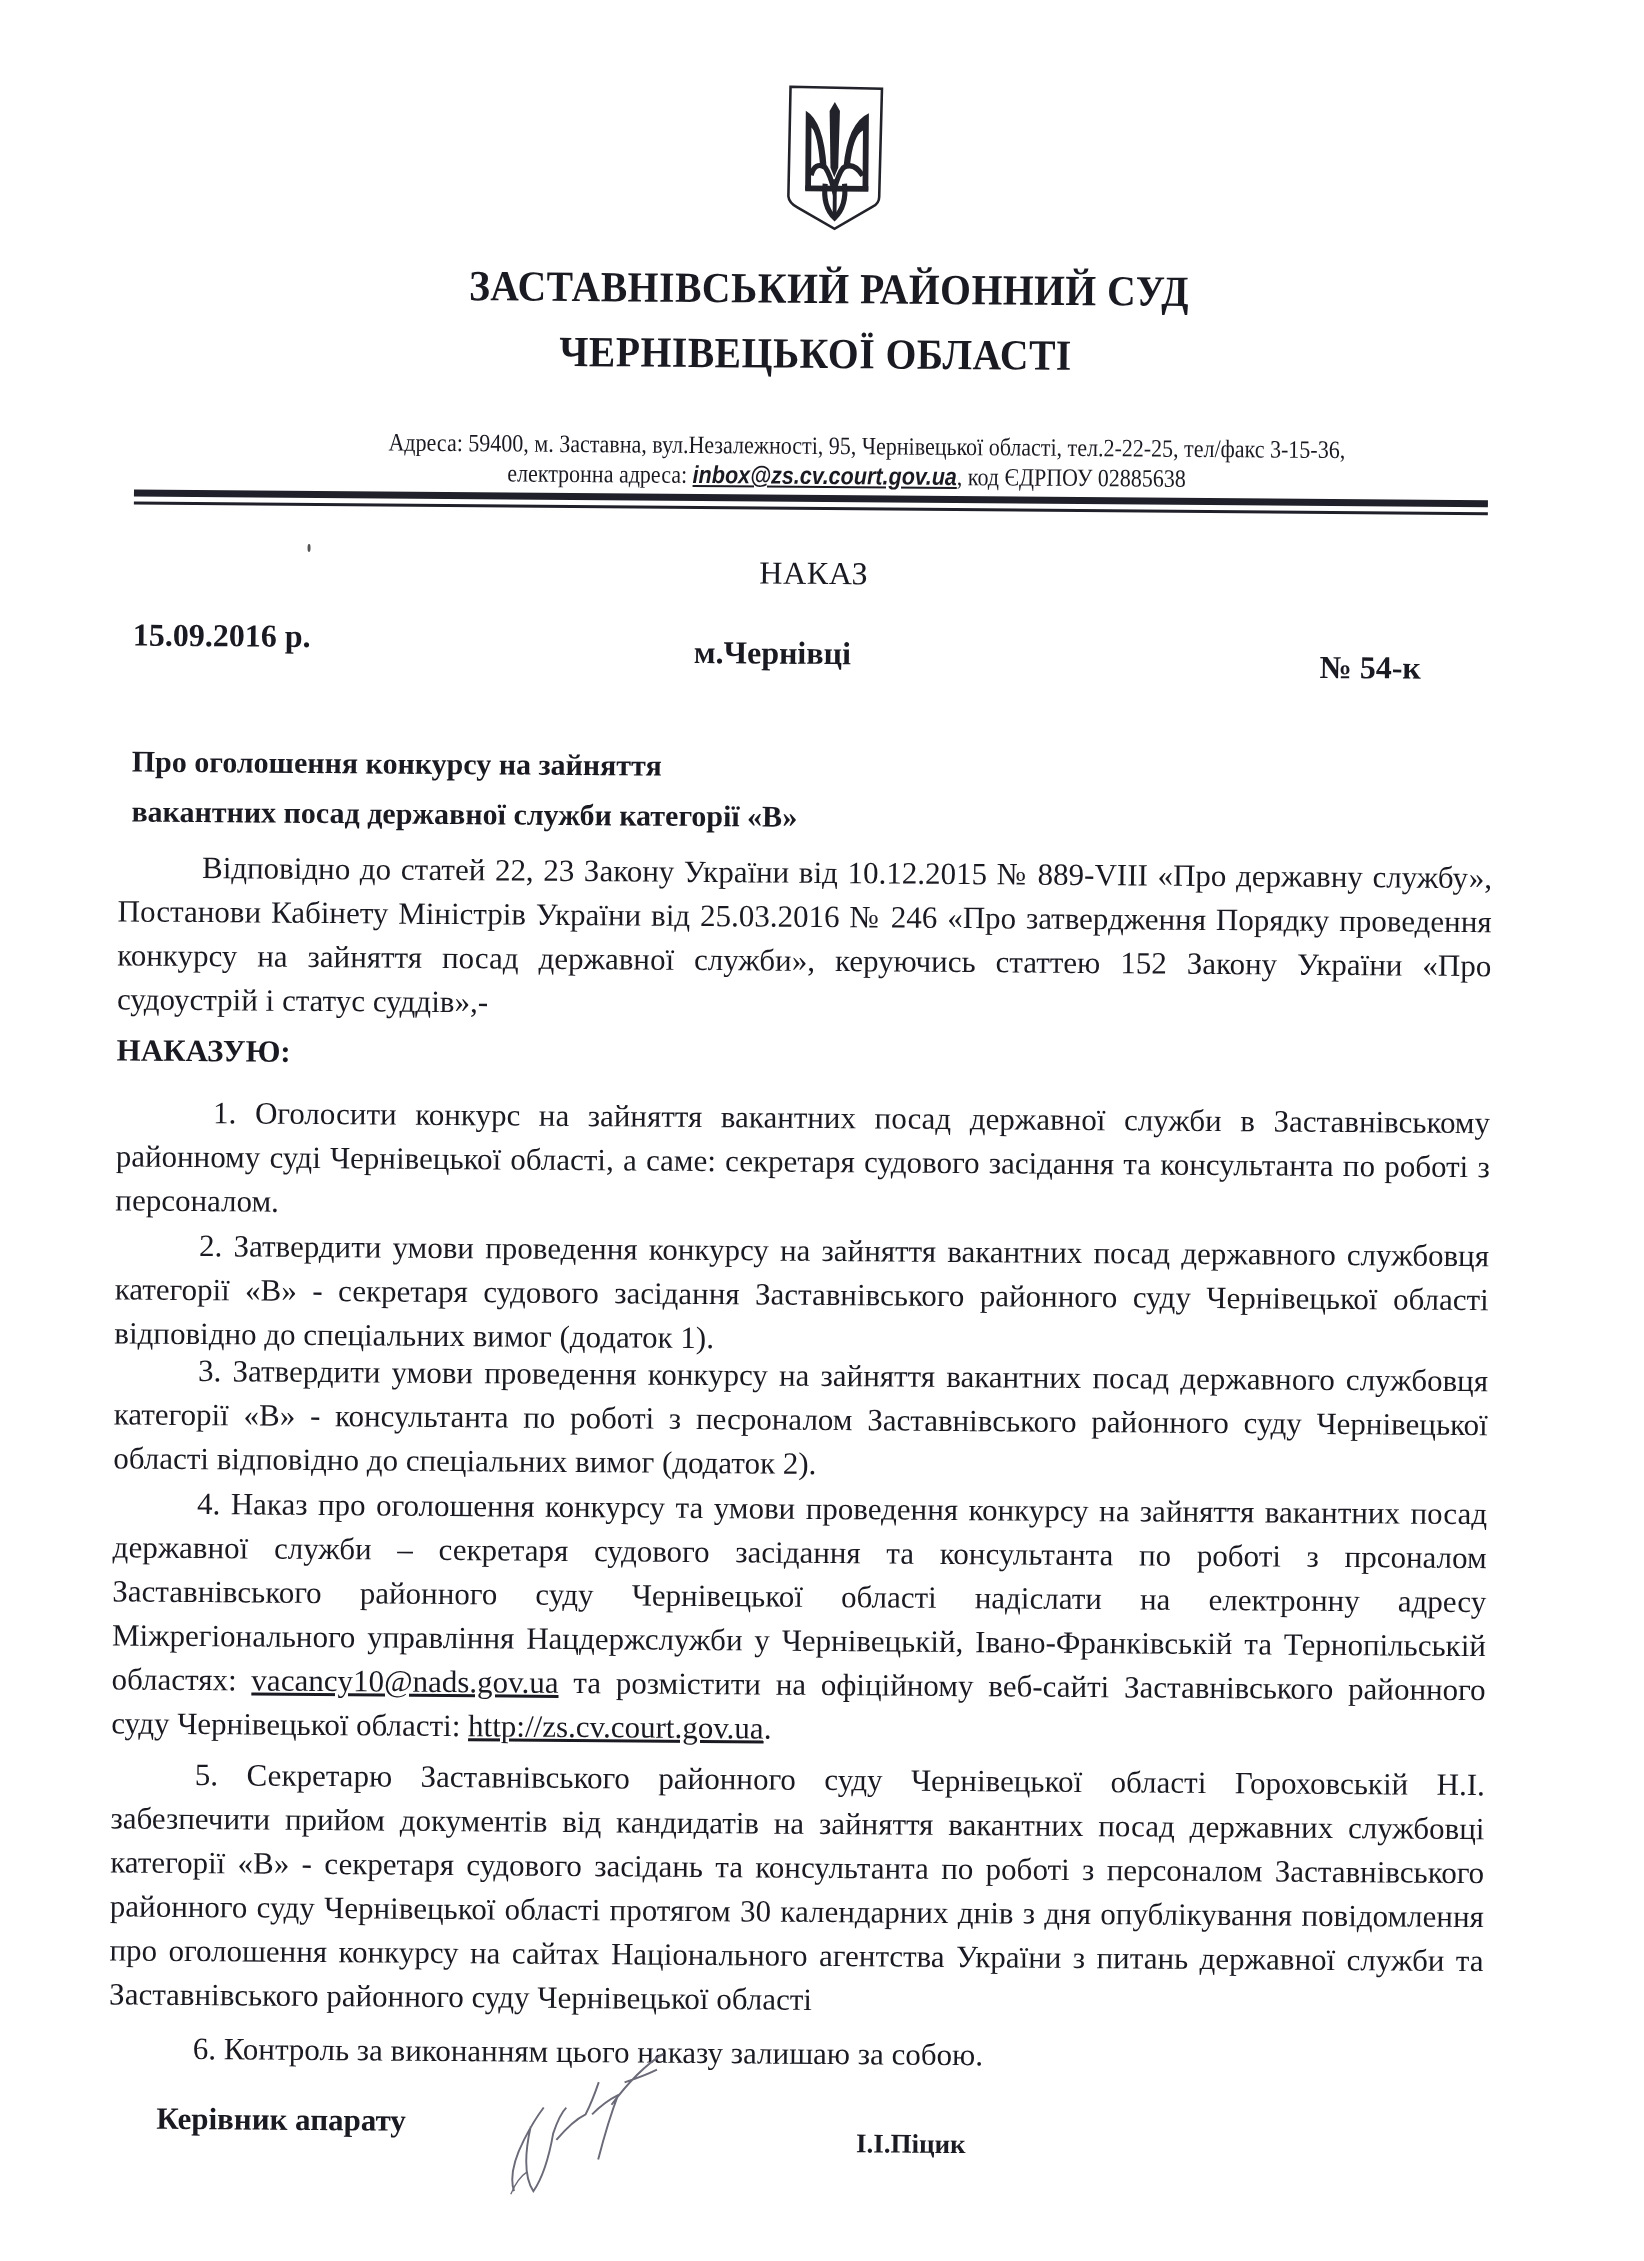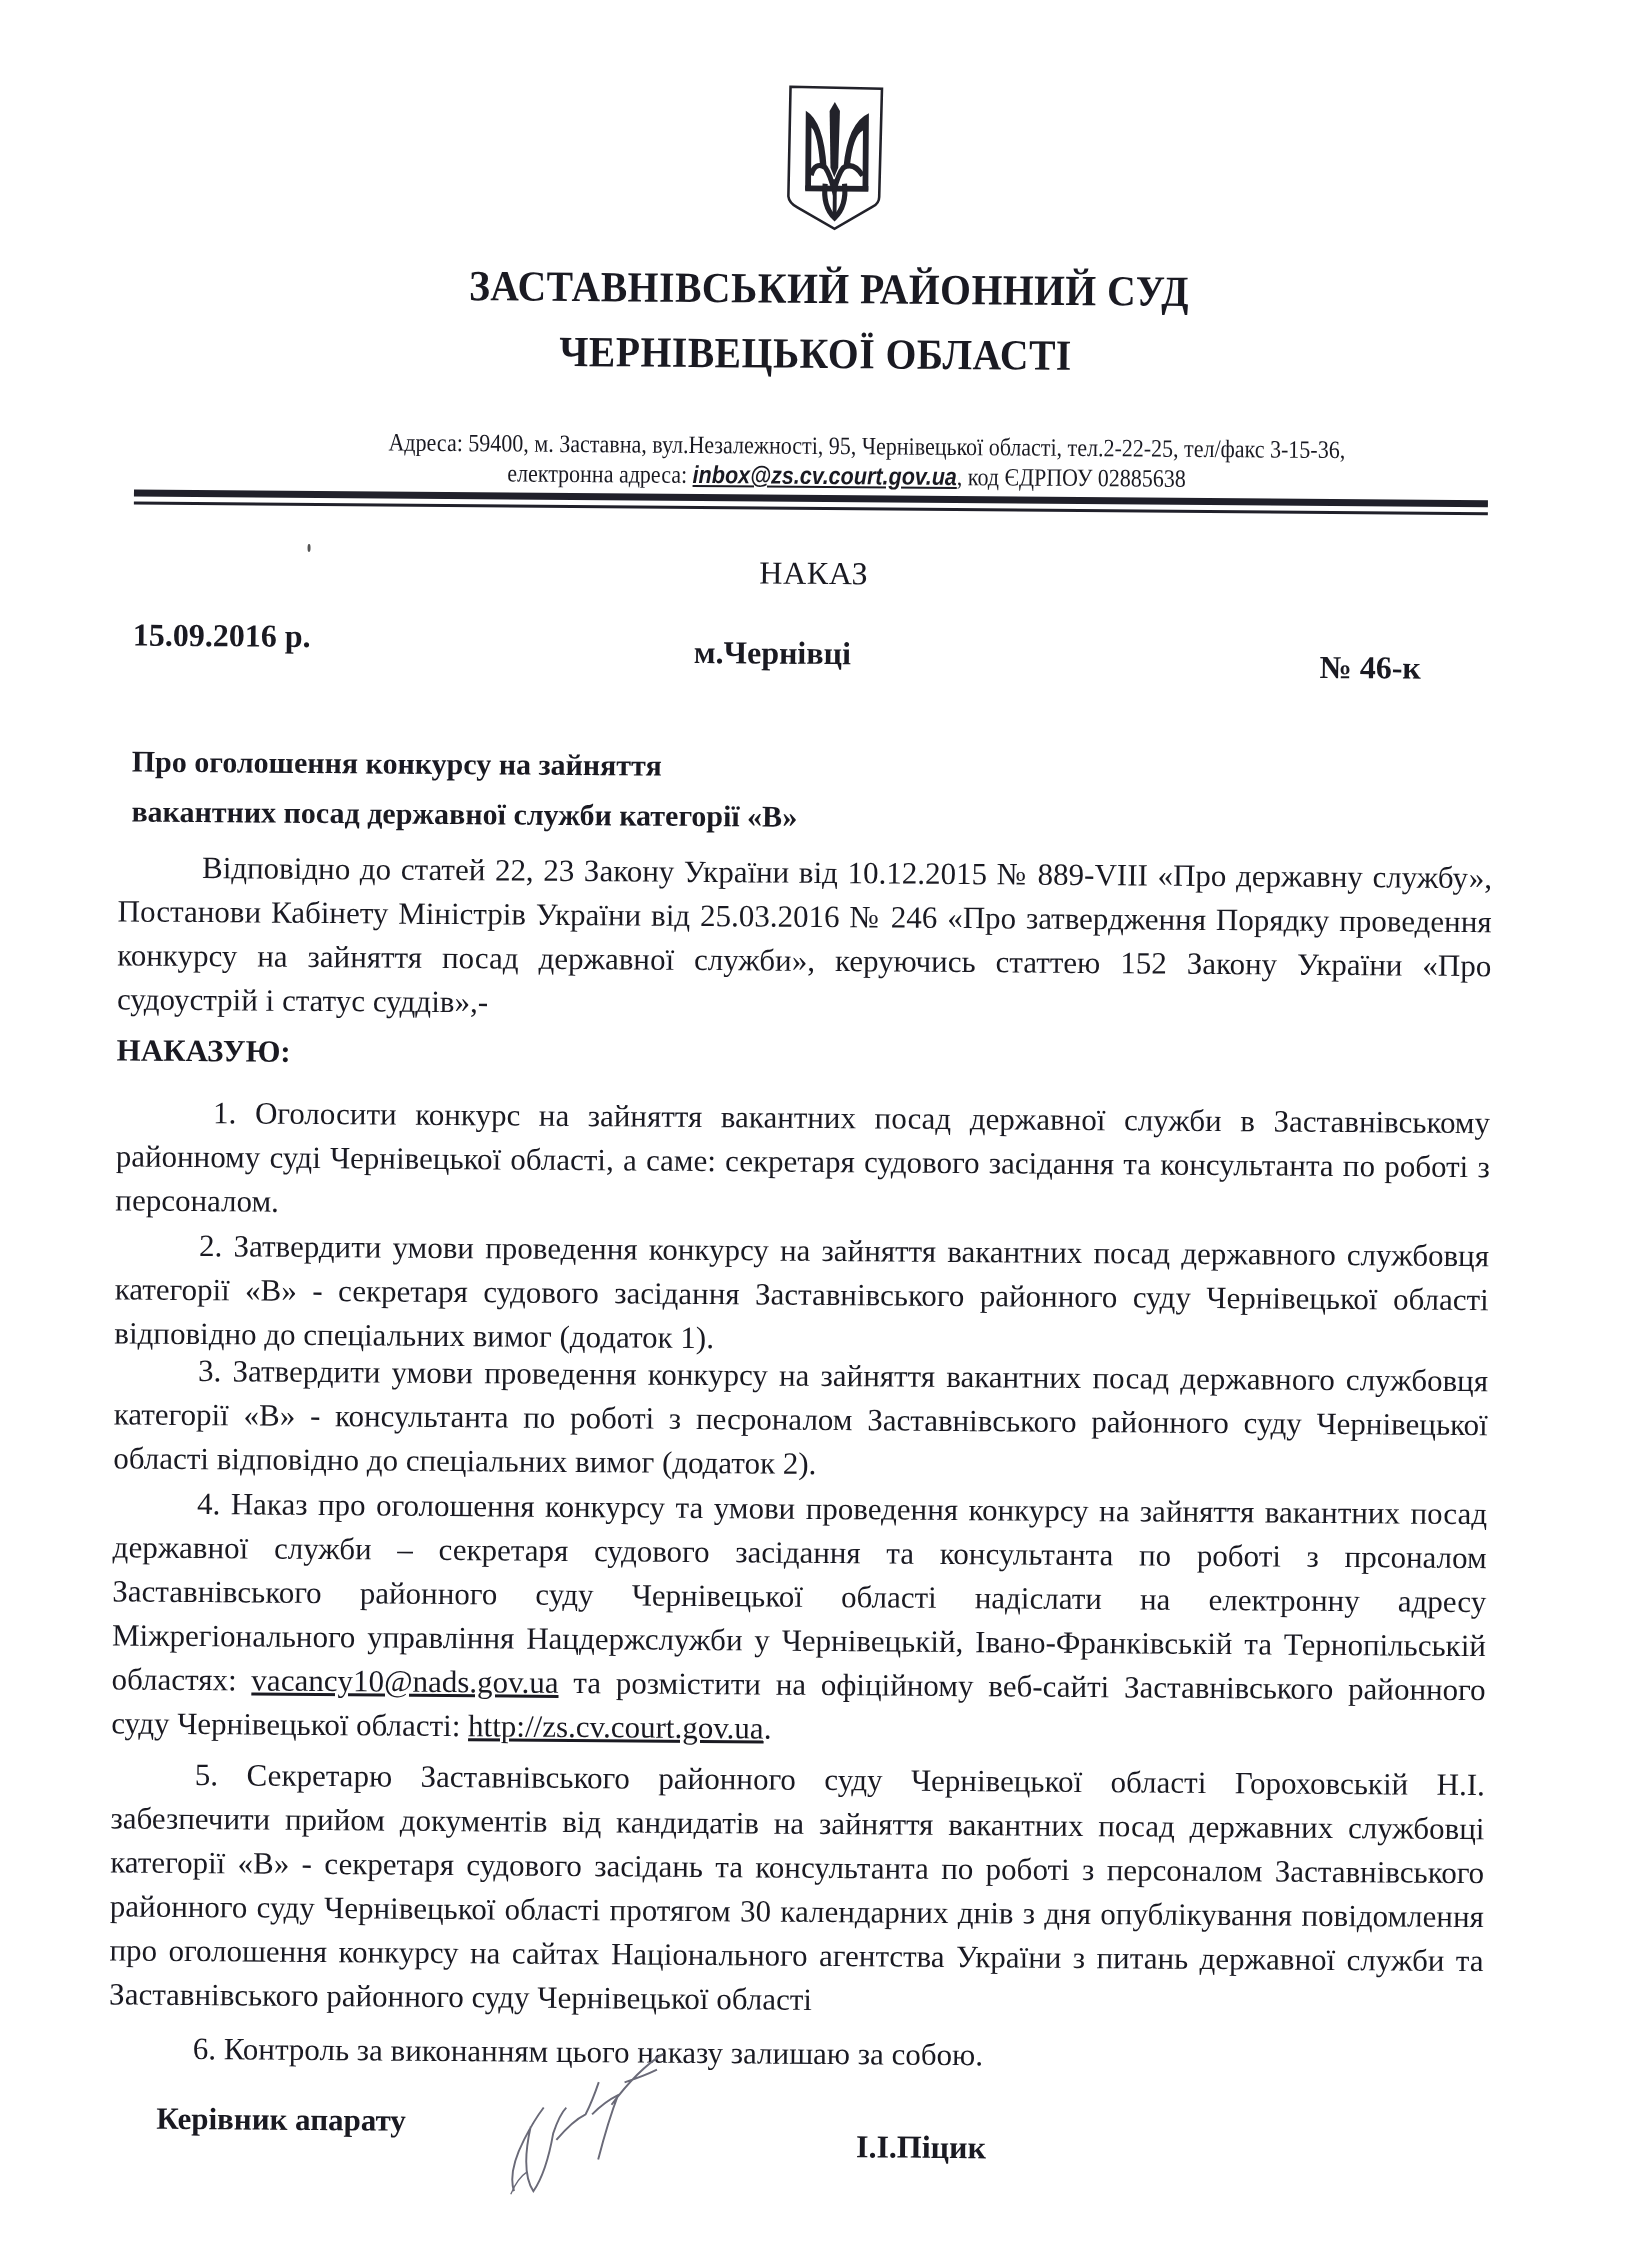--- a/index.html
+++ b/index.html
@@ -154,21 +154,21 @@
       position: absolute;
       left: 503px;
       top: 2045px;
       width: 213px;
       height: 168px;
     }
     .sig-name {
       position: absolute;
       left: 864px;
       top: 2128px;
-      font-size: 32px;
+      font-size: 27px;
       font-weight: bold;
     }
     .speck {
       position: absolute;
       background: #555;
       border-radius: 50%;
     }
   </style>
 </head>
 <body>
@@ -200,21 +200,21 @@
   <div class="address l1">Адреса: 59400,  м. Заставна,  вул.Незалежності, 95, Чернівецької області,  тел.2-22-25, тел/факс 3-15-36,</div>
   <div class="address l2">
     <span>електронна адреса: </span><span class="email-link">inbox@zs.cv.court.gov.ua</span><span>, код ЄДРПОУ 02885638</span>
   </div>
   <div class="rule-thick"></div>
   <div class="rule-thin"></div>
 
   <div class="doc-type">НАКАЗ</div>
   <div class="doc-date">15.09.2016 р.</div>
   <div class="doc-city">м.Чернівці</div>
-  <div class="doc-number">№ 46-к</div>
+  <div class="doc-number">№ 54-к</div>
 
   <div class="subject">
     <div>Про оголошення конкурсу на зайняття</div>
     <div>вакантних посад державної служби категорії «В»</div>
   </div>
 
   <div class="body-text indent preamble">Відповідно до статей 22, 23 Закону України від 10.12.2015 № 889-VIII «Про державну службу», Постанови Кабінету Міністрів України від 25.03.2016 № 246 «Про затвердження Порядку проведення конкурсу на зайняття посад державної служби», керуючись статтею 152 Закону України «Про судоустрій і статус суддів»,-</div>
 
   <div class="order-heading">НАКАЗУЮ:</div>
 

